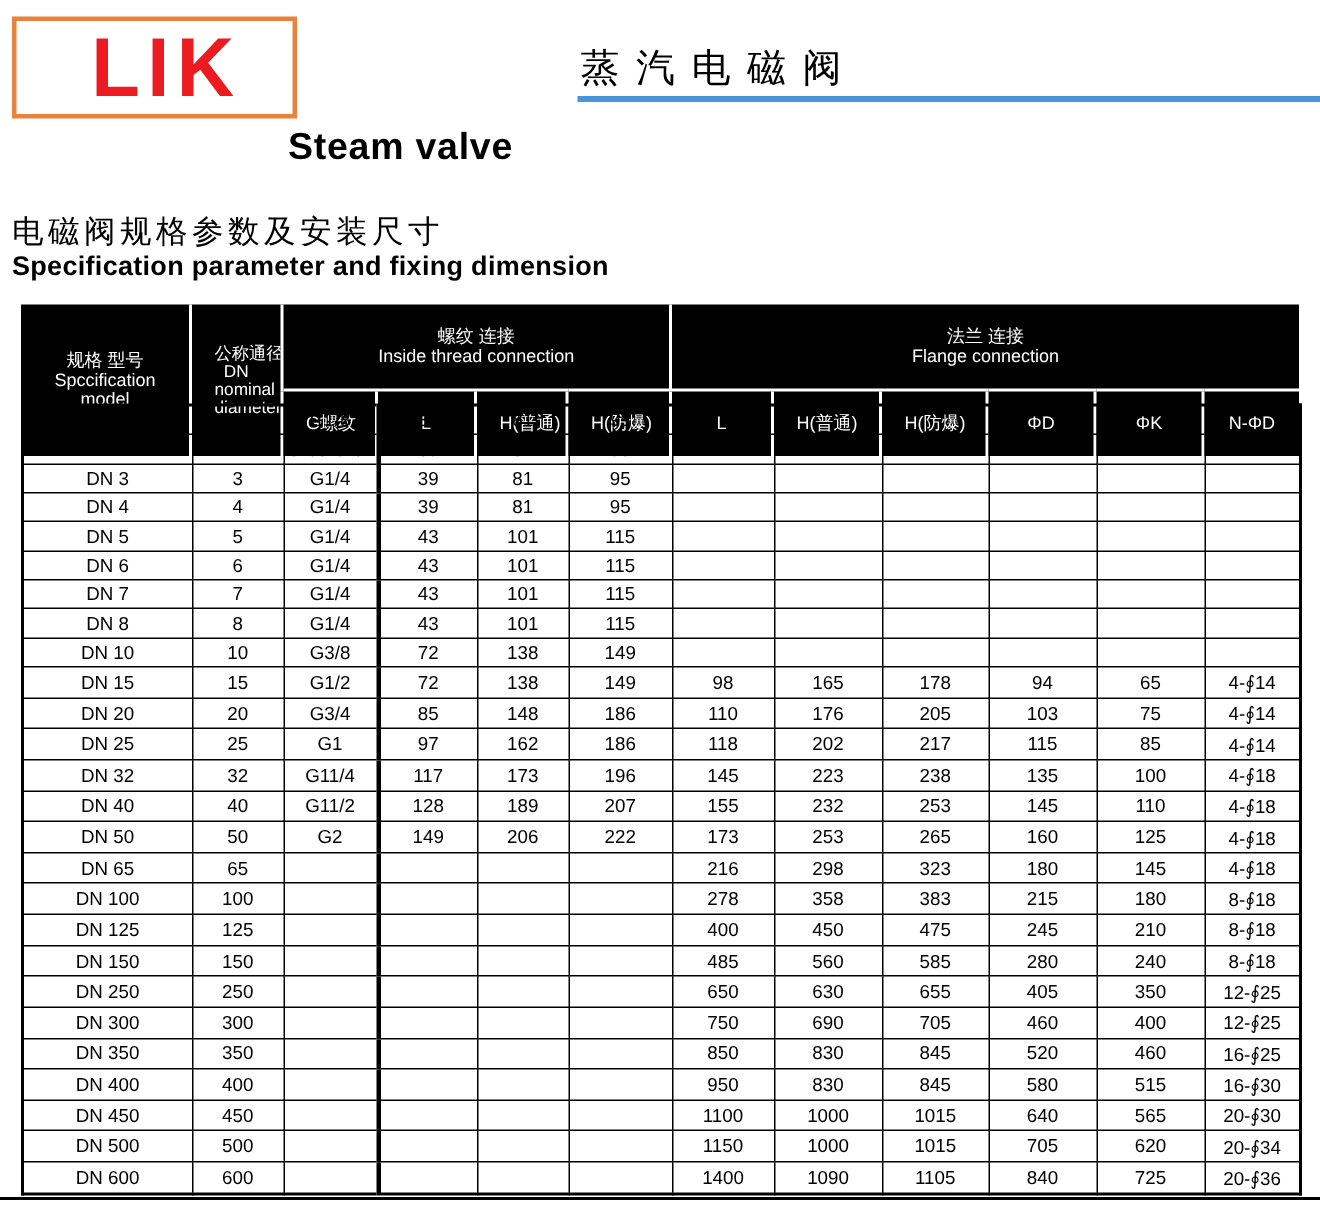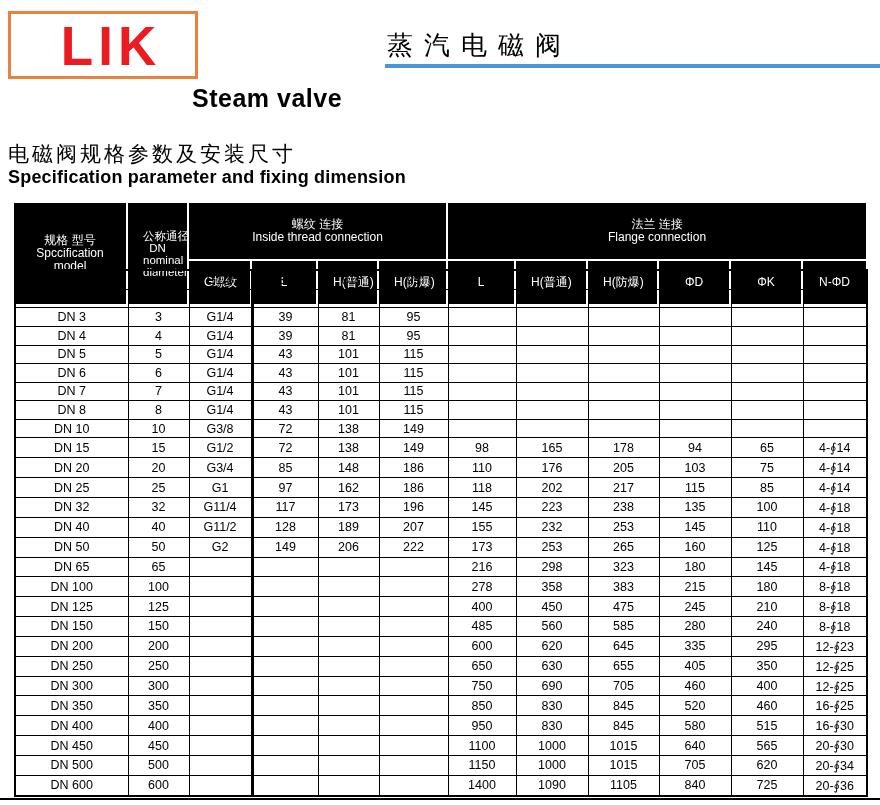--- a/index.html
+++ b/index.html
@@ -406,34 +406,20 @@
         <td></td>
         <td></td>
         <td>485</td>
         <td>560</td>
         <td>585</td>
         <td>280</td>
         <td>240</td>
         <td>8-∮18</td>
       </tr>
       <tr>
-        <td>DN 200</td>
-        <td>200</td>
-        <td></td>
-        <td class="thick"></td>
-        <td></td>
-        <td></td>
-        <td>600</td>
-        <td>620</td>
-        <td>645</td>
-        <td>335</td>
-        <td>295</td>
-        <td>12-∮23</td>
-      </tr>
-      <tr>
         <td>DN 250</td>
         <td>250</td>
         <td></td>
         <td class="thick"></td>
         <td></td>
         <td></td>
         <td>650</td>
         <td>630</td>
         <td>655</td>
         <td>405</td>

